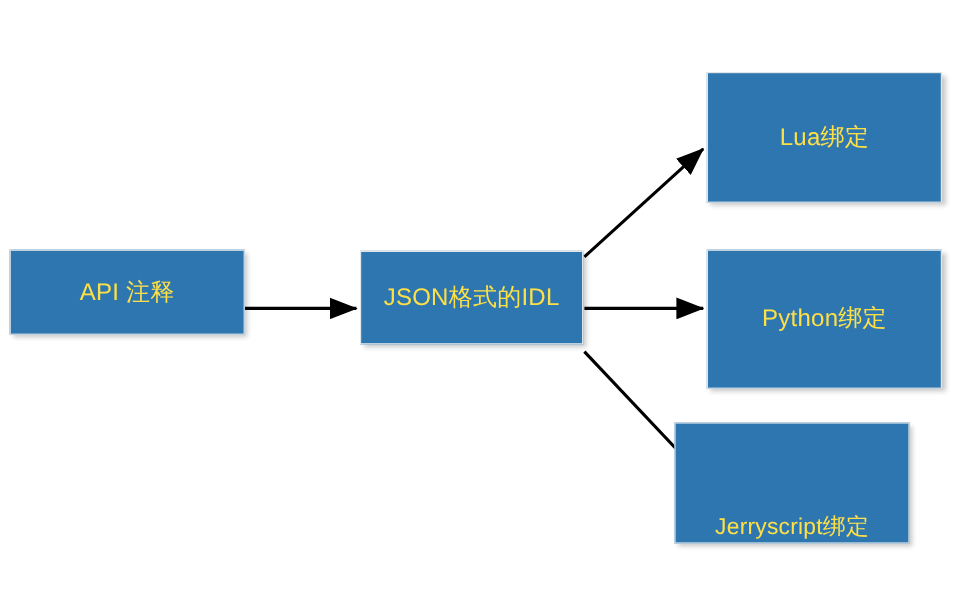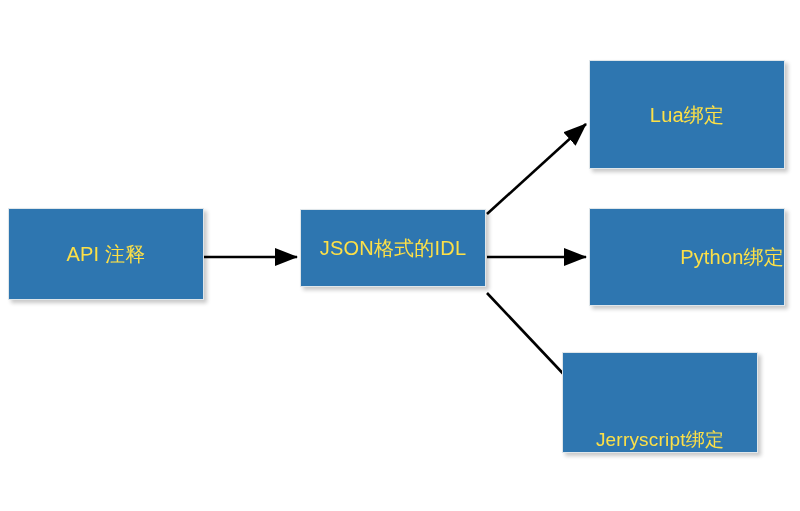--- a/index.html
+++ b/index.html
@@ -45,24 +45,24 @@
     color: #fde047;
     font-size: 20px;
     font-weight: 400;
     letter-spacing: 0.2px;
     line-height: 1.2;
     white-space: nowrap;
     text-align: center;
   }
 
   
-  #node-api-annotation { left: 8px;   top: 208px; width: 196px; height: 92px; }
+  #node-api-annotation { left: 8px;   top: 208px; width: 196px; height: 71px; }
   #node-json-idl       { left: 300px; top: 209px; width: 186px; height: 78px; }
   #node-lua-binding    { left: 589px; top: 60px;  width: 196px; height: 109px; }
-  #node-python-binding { left: 589px; top: 208px; width: 196px; height: 98px; justify-content: flex-end;  }
+  #node-python-binding { left: 589px; top: 208px; width: 196px; height: 116px;  }
   #node-jerry-binding  { left: 562px; top: 352px; width: 196px; height: 101px; align-items: flex-end; }
 
   #node-jerry-binding .node-label { font-size: 19px; }
 </style>
 </head>
 <body>
 
 <div id="diagram-canvas">
 
   <svg id="edge-layer" viewBox="0 0 800 511">

